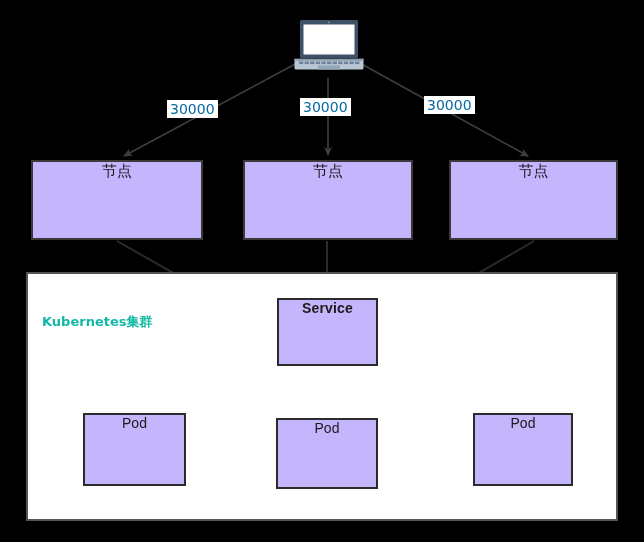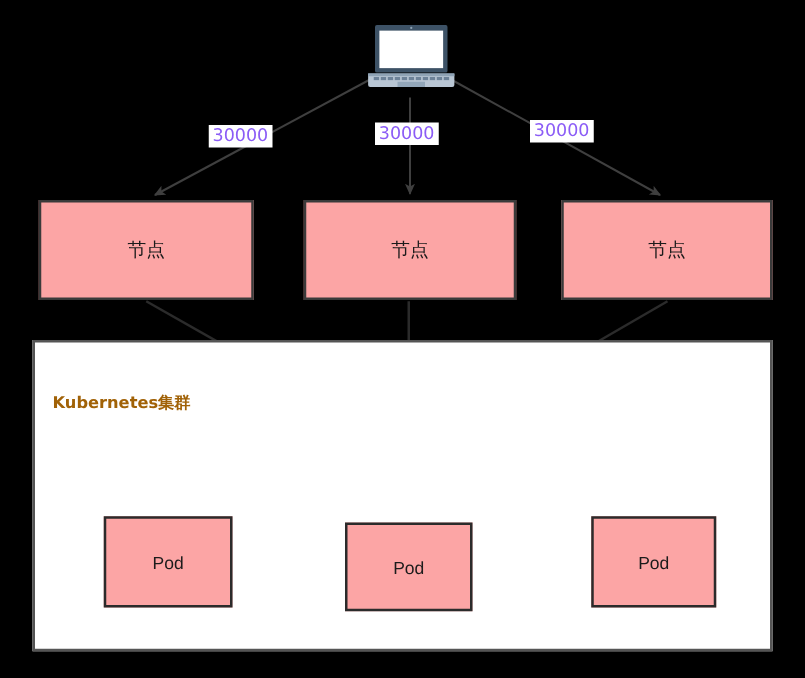--- a/index.html
+++ b/index.html
@@ -20,24 +20,24 @@
     position: absolute;
     left: 0;
     top: 0;
     width: 644px;
     height: 542px;
   }
 
   
   .box {
     position: absolute;
-    background: #fca5a5;
+    background: #c4b5fd;
     box-sizing: border-box;
     display: flex;
-    align-items: center;
+    align-items: flex-start;
     justify-content: center;
     color: #1b1b1b;
   }
   .node-box {
     border: 2px solid #3a3a3a;
     font-size: 15px;
     font-family: "DejaVu Sans", "Liberation Sans", sans-serif;
   }
   .service-box {
     border: 2px solid #2b2b2b;
@@ -54,33 +54,33 @@
   }
   .cluster-box {
     position: absolute;
     background: #ffffff;
     border: 2px solid #555555;
     box-sizing: border-box;
     z-index: 1;
   }
   .cluster-label {
     position: absolute;
-    color: #a16207;
+    color: #14b8a6;
     font-size: 13px;
     font-weight: bold;
     white-space: nowrap;
     z-index: 5;
     font-family: "DejaVu Sans", "Liberation Sans", sans-serif;
   }
 
   
   .edge-label {
     position: absolute;
     background: #ffffff;
-    color: #8b5cf6;
+    color: #0369a1;
     font-size: 14px;
     line-height: 16px;
     padding: 1px 3px;
     white-space: nowrap;
     z-index: 7;
     font-family: "DejaVu Sans", "Liberation Sans", sans-serif;
   }
 
   
   .laptop {
@@ -181,20 +181,23 @@
   </div>
 
   <div class="box node-box" style="left:243px; top:160px; width:170px; height:80px;">
     <span>节点</span>
   </div>
 
   <div class="box node-box" style="left:449px; top:160px; width:169px; height:80px;">
     <span>节点</span>
   </div>
 
+  <div class="box service-box" style="left:277px; top:298px; width:101px; height:68px;">
+    <span>Service</span>
+  </div>
 
   <div class="box pod-box" style="left:83px; top:413px; width:103px; height:73px;">
     <span>Pod</span>
   </div>
 
   <div class="box pod-box" style="left:276px; top:418px; width:102px; height:71px;">
     <span>Pod</span>
   </div>
 
   <div class="box pod-box" style="left:473px; top:413px; width:100px; height:73px;">

